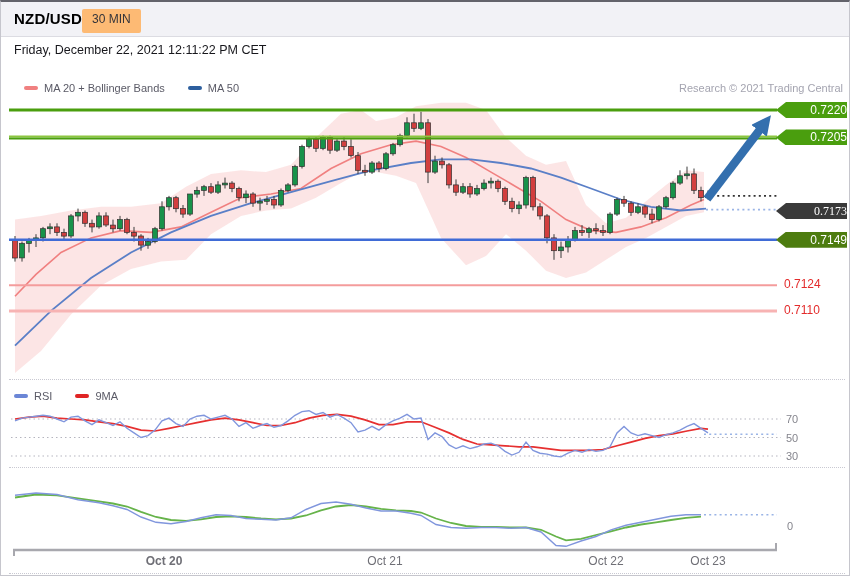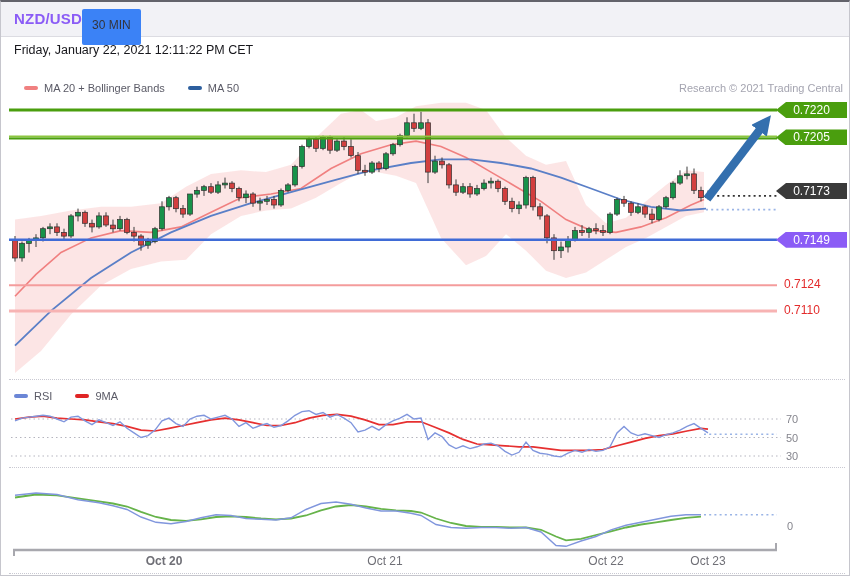--- a/index.html
+++ b/index.html
@@ -1,44 +1,44 @@
 <!DOCTYPE html>
 <html><head>
 <meta charset="utf-8">
 <style>
   html,body{margin:0;padding:0;background:#fff;font-family:"Liberation Sans",sans-serif;}
   .window{position:relative;width:850px;height:576px;background:#fff;border:1px solid #c6c6cd;border-top:2px solid #63636b;box-sizing:border-box;overflow:hidden;}
   .header{position:absolute;top:0;left:0;right:0;height:34px;background:#f2f2f6;border-bottom:1px solid #dcdce2;}
-  .title{position:absolute;left:13px;top:0;line-height:34px;font-size:15px;font-weight:bold;color:#8b5cf6;letter-spacing:.2px;}
-  .badge{position:absolute;left:81px;top:7px;height:24px;line-height:20px;padding:6px 10px;background:#3b82f6;color:#34343a;font-size:12px;border-radius:2px;}
+  .title{position:absolute;left:13px;top:0;line-height:34px;font-size:15px;font-weight:bold;color:#000000;letter-spacing:.2px;}
+  .badge{position:absolute;left:81px;top:7px;height:24px;line-height:20px;padding:0 10px;background:#fdba74;color:#34343a;font-size:12px;border-radius:2px;}
   .daterow{position:absolute;top:36px;left:13px;height:24px;line-height:24px;font-size:12.5px;color:#17171c;}
   .legend{position:absolute;font-size:11px;color:#5a5a66;white-space:nowrap;}
   .legend .item{margin-right:20px;}
   .sw{display:inline-block;width:14px;height:4px;border-radius:2px;margin-right:6px;vertical-align:2px;}
   .research{position:absolute;top:80px;right:6px;font-size:11px;color:#a4a4b0;}
   svg{position:absolute;top:0;left:0;}
-  .tag{position:absolute;left:775px;width:71px;height:16px;line-height:16px;color:#fff;font-size:12px;text-align:center;clip-path:polygon(10px 0,100% 0,100% 100%,10px 100%,0 50%);}
+  .tag{position:absolute;left:775px;width:71px;height:16px;line-height:16px;color:#fff;font-size:12px;text-align:right;clip-path:polygon(10px 0,100% 0,100% 100%,10px 100%,0 50%);}
   .tag.green{background:#4a9e0e}
   .tag.dark{background:#3a3a3a}
-  .tag.blue{background:#8b5cf6}
+  .tag.blue{background:#4d7c0f}
   .lvl-red{position:absolute;left:783px;font-size:12px;color:#e32b2b;}
   .axis-num{position:absolute;left:785px;font-size:11px;color:#85858d;}
   .x-lab{position:absolute;top:552px;font-size:12px;color:#6f6f76;transform:translateX(-50%);}
   .zero-lab{position:absolute;left:786px;font-size:11px;color:#85858d;}
   .sep{position:absolute;left:8px;right:4px;border-top:1px dotted #c9c9d2;height:0;}
 </style>
 </head>
 <body>
 
 <div class="window">
   <div class="header">
     <span class="title">NZD/USD</span>
     <span class="badge">30 MIN</span>
   </div>
-  <div class="daterow">Friday, January 22, 2021 12:11:22 PM CET</div>
+  <div class="daterow">Friday, December 22, 2021 12:11:22 PM CET</div>
 
   <svg id="chart-svg" width="850" height="576" viewBox="0 0 850 576">
       <defs>
         <marker id="ah" viewBox="0 0 10 10" refX="5" refY="5" markerWidth="2.3" markerHeight="2.3" orient="auto-start-reverse">
           <path d="M0,0 L10,5 L0,10 z" fill="#336fae"></path>
         </marker>
       </defs>
       <g>
         <path d="M14,217.6 L40,213.9 L70,208.5 L100,204.8 L130,204.8 L160,201.2 L185,184.7 L210,171.9 L240,168.3 L265,170.1 L290,162.8 L315,135.4 L340,111.7 L360,108.0 L375,119.0 L395,115.3 L415,104.3 L440,100.7 L465,100.7 L485,108.0 L505,135.4 L525,153.7 L545,162.8 L565,159.1 L585,203.0 L605,221.3 L625,215.8 L645,199.3 L665,182.9 L685,168.3 L703,170.1 L703,210.3 L685,213.9 L665,224.9 L645,235.9 L625,245.0 L605,257.8 L585,270.6 L565,276.1 L545,268.7 L525,248.7 L505,232.2 L485,254.1 L465,263.3 L440,235.9 L415,181.1 L395,173.8 L375,170.1 L360,170.1 L340,181.1 L315,195.7 L290,206.6 L265,208.5 L240,213.9 L210,232.2 L185,257.8 L160,259.6 L130,266.9 L100,283.4 L70,312.6 L40,349.1 L14,371.0 Z" fill="rgba(243,163,163,0.28)" stroke="none"></path>
       </g>
@@ -293,21 +293,21 @@
   </div>
 
 
   <div class="sep" style="top:377px;"></div>
   <div class="sep" style="top:465px;"></div>
   <div class="sep" style="top:571px;"></div>
 
   <div id="overlay-labels">
       <div class="tag green" style="top: 100px;">0.7220</div>
       <div class="tag green" style="top: 127.4px;">0.7205</div>
-      <div class="tag dark" style="top: 181px;">0.7173</div>
+      <div class="tag dark" style="top: 201px; font-family: Liberation Serif, serif;">0.7173</div>
       <div class="tag blue" style="top: 229.696px;">0.7149</div>
       <div class="lvl-red" style="top: 275.363px;">0.7124</div>
       <div class="lvl-red" style="top: 300.937px;">0.7110</div>
       <div class="axis-num" style="top: 411px;">70</div>
       <div class="axis-num" style="top: 429.5px;">50</div>
       <div class="axis-num" style="top: 448px;">30</div>
       <div class="zero-lab" style="top: 518px;">0</div>
       <div class="x-lab" style="left: 163px; font-weight: bold;">Oct 20</div>
       <div class="x-lab" style="left: 384px;">Oct 21</div>
       <div class="x-lab" style="left: 605px;">Oct 22</div>

